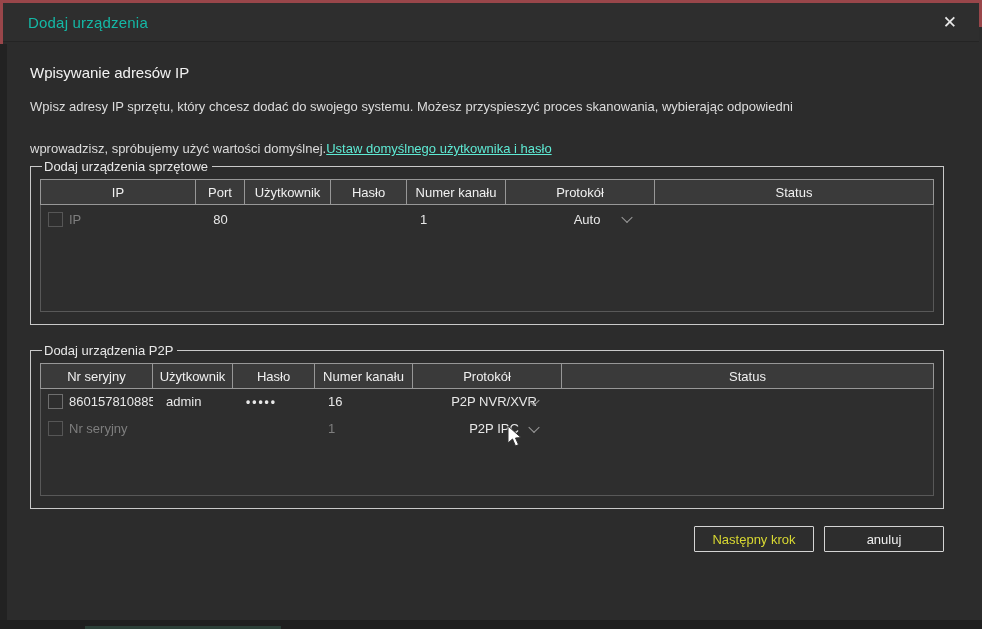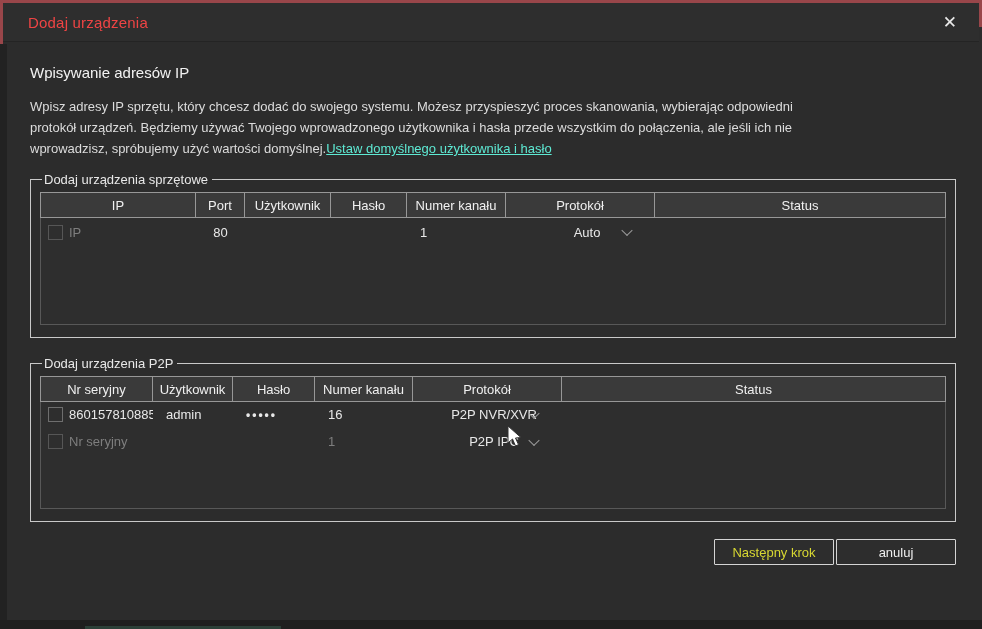--- a/index.html
+++ b/index.html
@@ -23,36 +23,35 @@
   .bottom-accent { position:absolute; left:85px; bottom:0; width:196px; height:3px; background:#2c4038; }
 
   
   .titlebar {
     position:absolute; top:3px; left:3px; right:3px; height:39px;
     background:#2e2e2e;
     border-bottom:1px solid #242424;
     display:flex; align-items:center; justify-content:space-between;
     padding:0 18px 0 25px;
   }
-  .titlebar .title { color:#ef4444; font-size:15px; letter-spacing:.2px; }
+  .titlebar .title { color:#14b8a6; font-size:15px; letter-spacing:.2px; }
   .close-btn {
     color:#e8e8e8; font-size:17px; line-height:17px; cursor:default;
     padding:2px 4px;
   }
 
   
-  .body { position:absolute; top:42px; left:8px; right:4px; padding:0 22px; }
+  .body { position:absolute; top:42px; left:8px; right:16px; padding:0 22px; }
   .heading { margin-top:22px; color:#f2f2f2; font-size:15px; font-weight:400; }
   .intro { margin-top:15px; color:#dcdcdc; font-size:13px; line-height:21px; }
   .intro .link { color:#5eead4; text-decoration:underline; cursor:pointer; }
 
   
   fieldset.group {
     border:1px solid #c9c9c9;
-    margin-top:13px;
     height:166px;
     padding:0 9px;
   }
   fieldset.group legend {
     color:#e8e8e8; font-size:13px;
     padding:0 4px 0 2px; margin-left:2px;
   }
 
   
   .tbl {
@@ -102,21 +101,21 @@
   .proto-cell { position:relative;justify-content:center; }
   .chevron {
     position:absolute; right:24px; top:50%;
     width:8px; height:8px;
     border-right:1.5px solid #9a9a9a; border-bottom:1.5px solid #9a9a9a;
     transform:translateY(-70%) rotate(45deg);
   }
   .pwd { letter-spacing:2px; font-weight:bold; font-size:12px; }
 
   
-  .footer { margin-top:17px; display:flex; justify-content:flex-end; gap:2px; }
+  .footer { margin-top:17px; display:flex; justify-content:flex-end; gap:10px; }
   .btn {
     width:120px; height:26px;
     background:#2d2d2d; border:1px solid #d4d4d4; border-radius:1px;
     font-size:13px; font-family:inherit;
     display:flex; align-items:center; justify-content:center;
     cursor:pointer;
   }
   .btn.primary { color:#d8d832; }
   .btn.normal  { color:#efefef; }
 
@@ -137,21 +136,21 @@
   <div class="titlebar">
     <span class="title">Dodaj urządzenia</span>
     <span class="close-btn">✕</span>
   </div>
 
   <div class="body">
     <div class="heading">Wpisywanie adresów IP</div>
 
     <div class="intro">
       <span>Wpisz adresy IP sprzętu, który chcesz dodać do swojego systemu. Możesz przyspieszyć proces skanowania, wybierając odpowiedni</span><br>
-      <span>protokół urządzeń. Będziemy używać Twojego wprowadzonego użytkownika i hasła przede wszystkim do połączenia, ale jeśli ich nie</span><br>
+      <br>
       <span>wprowadzisz, spróbujemy użyć wartości domyślnej.</span><span class="link">Ustaw domyślnego użytkownika i hasło</span>
     </div>
 
     <fieldset class="group">
       <legend>Dodaj urządzenia sprzętowe</legend>
       <div class="tbl t1">
         <div class="thead">
           <div class="th c0">IP</div>
           <div class="th c1">Port</div>
           <div class="th c2">Użytkownik</div>

